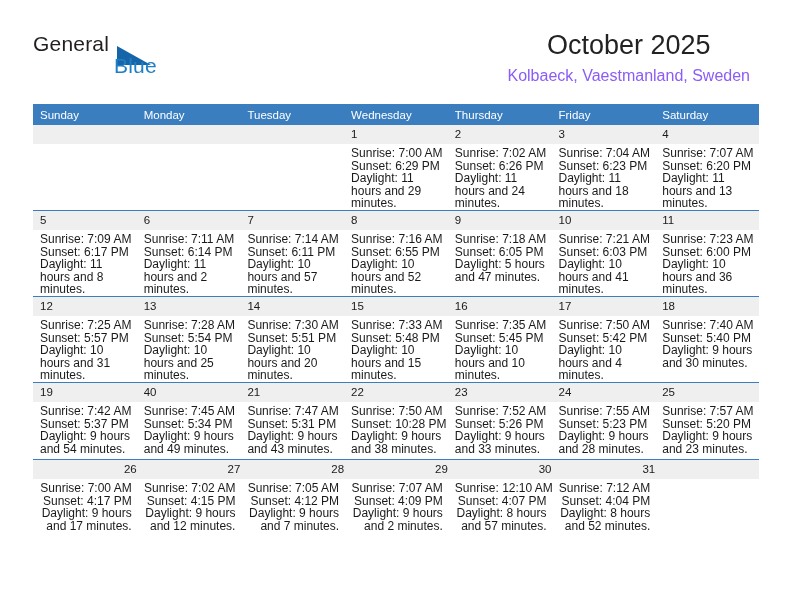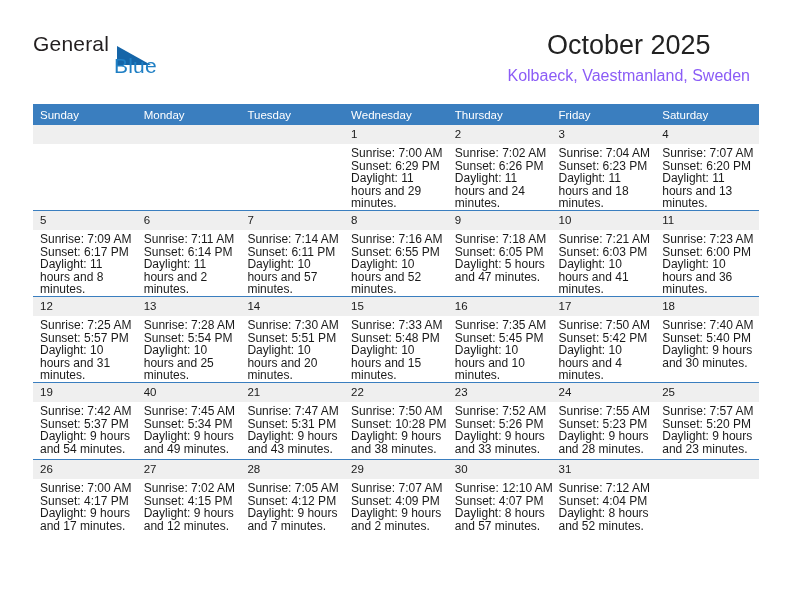--- a/index.html
+++ b/index.html
@@ -107,20 +107,21 @@
   .calendar td {
     width: 103.7px;
     vertical-align: top;
     padding: 0;
     border: none;
     border-bottom: 1.4px solid #3a7ebf;
     height: 76px;
   }
   .calendar tr.week:last-child td {
     border-bottom: none;
+    text-align: right;
   }
   .cell-inner {
     height: 100%;
     box-sizing: border-box;
   }
   .daynum {
     background: #efefef;
     font-size: 11.5px;
     color: #1a1a1a;
     padding: 3px 0 3px 7px;

